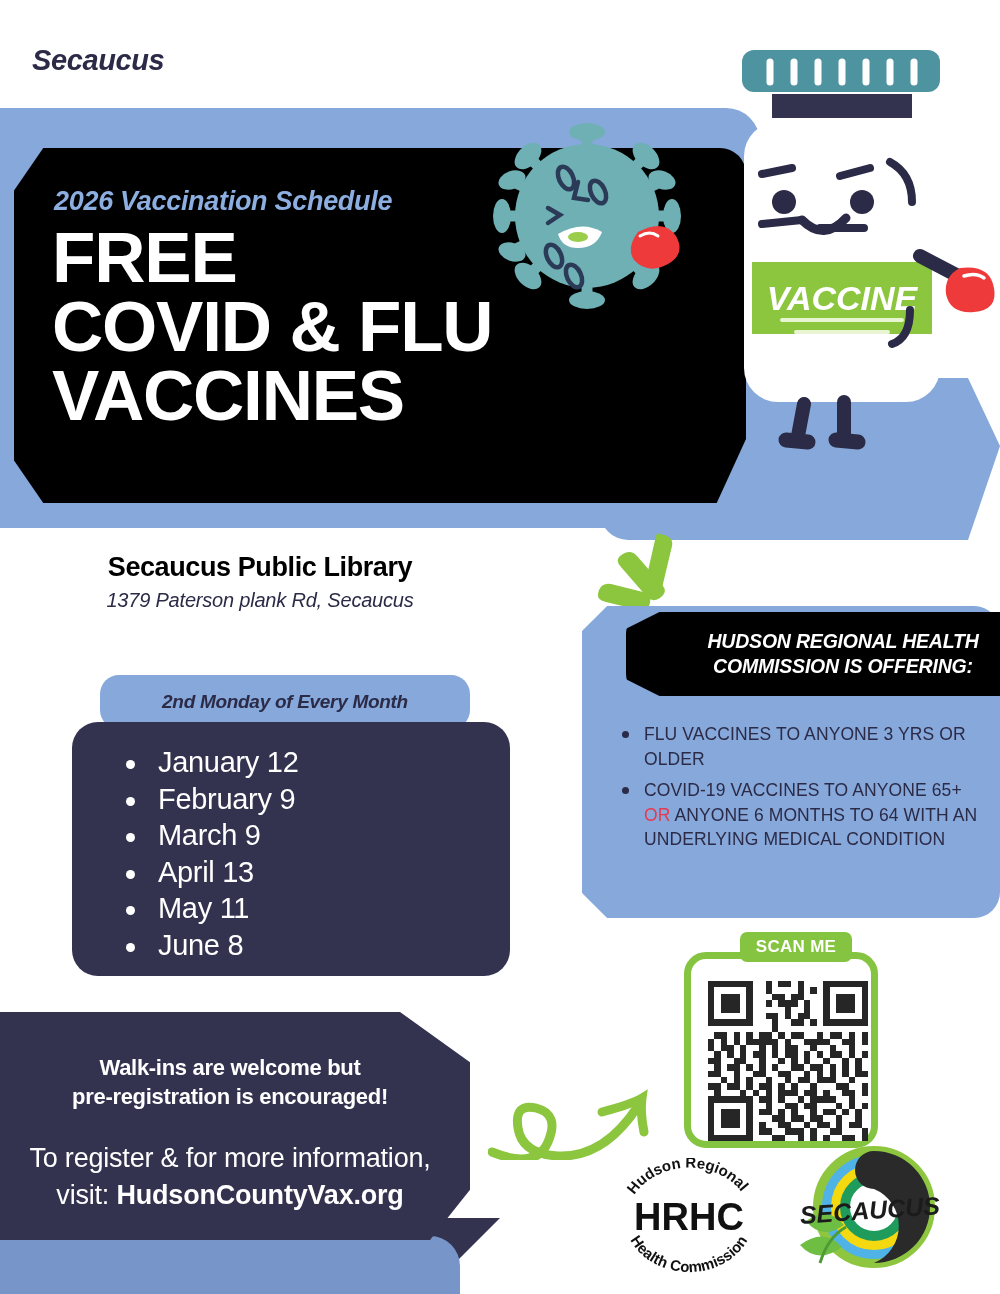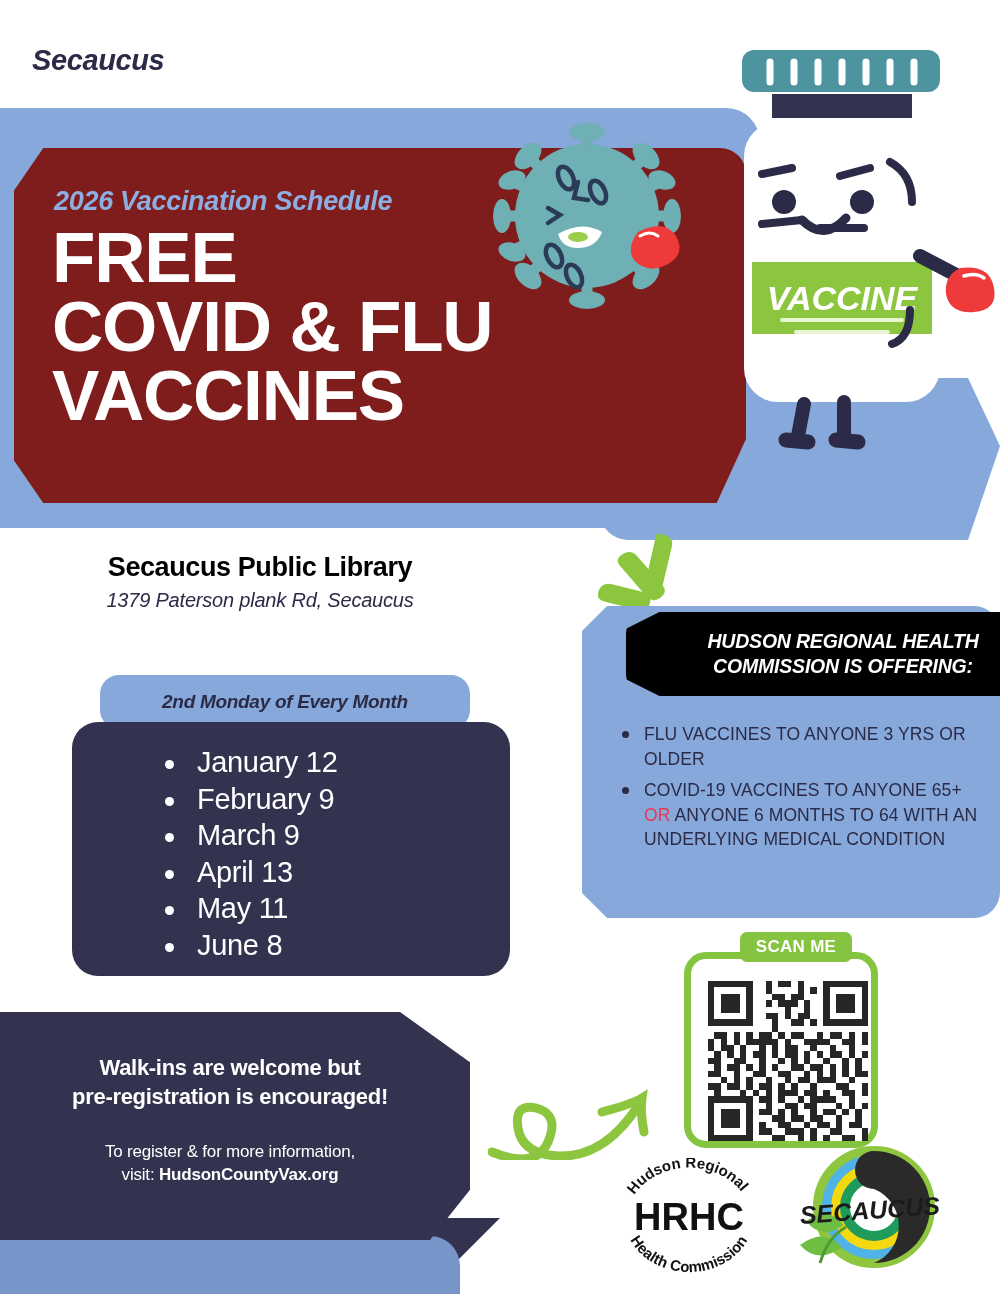--- a/index.html
+++ b/index.html
@@ -35,21 +35,21 @@
   
   .city-label {
     position: absolute; left: 32px; top: 44px;
     font-size: 29px; font-weight: bold; font-style: italic;
     color: #2B2A47; letter-spacing: -0.4px;
   }
 
   
   .hero {
     position: absolute; left: 14px; top: 148px; width: 732px; height: 355px;
-    background: #7f1d1d; border-radius: 26px;
+    background: #000000; border-radius: 26px;
     clip-path: polygon(4% 0, 100% 0, 100% 82%, 96% 100%, 4% 100%, 0 88%, 0 12%);
   }
   .hero-eyebrow {
     position: absolute; left: 40px; top: 38px;
     font-size: 27px; font-weight: bold; font-style: italic;
     color: #8CAEE0; letter-spacing: -0.3px;
   }
   .hero-title {
     position: absolute; left: 38px; top: 76px;
     font-size: 71px; font-weight: bold; color: #ffffff;
@@ -86,21 +86,21 @@
     display: flex; align-items: center; justify-content: center;
     font-size: 19px; font-weight: bold; font-style: italic;
     color: #2B2A47; letter-spacing: -0.3px;
   }
 
   
   .dates-card {
     position: absolute; left: 72px; top: 722px; width: 438px; height: 254px;
     background: #33324F; border-radius: 26px;
   }
-  .dates-list { list-style: none; padding: 22px 0 0 52px; margin-left: 39px; }
+  .dates-list { list-style: none; padding: 22px 0 0 52px; }
   .dates-list li {
     font-size: 29px; color: #ffffff; line-height: 1.26;
     position: relative; padding-left: 34px; letter-spacing: -0.3px;
   }
   .dates-list li::before {
     content: ""; position: absolute; left: 2px; top: 16px;
     width: 9px; height: 9px; border-radius: 50%; background: #ffffff;
   }
 
   
@@ -144,21 +144,21 @@
     background: #33324F; border-radius: 0 30px 0 0;
     clip-path: polygon(0 0, 86% 0, 100% 22%, 100% 78%, 92% 100%, 0 100%);
   }
   .walkin-strong {
     position: absolute; left: 0px; top: 1053px; width: 460px;
     text-align: center; font-size: 22px; font-weight: bold; color: #ffffff;
     line-height: 1.34; letter-spacing: -0.3px;
   }
   .walkin-body {
     position: absolute; left: 0px; top: 1140px; width: 460px;
-    text-align: center; font-size: 17px; color: #ffffff;
+    text-align: center; font-size: 27px; color: #ffffff;
     line-height: 1.38; letter-spacing: -0.2px;
   }
   .walkin-body b { font-weight: bold; }
 
   
   .arrow { position: absolute; left: 488px; top: 1040px; width: 200px; height: 120px; }
 
   
   .qr-wrap {
     position: absolute; left: 684px; top: 952px; width: 194px; height: 196px;

